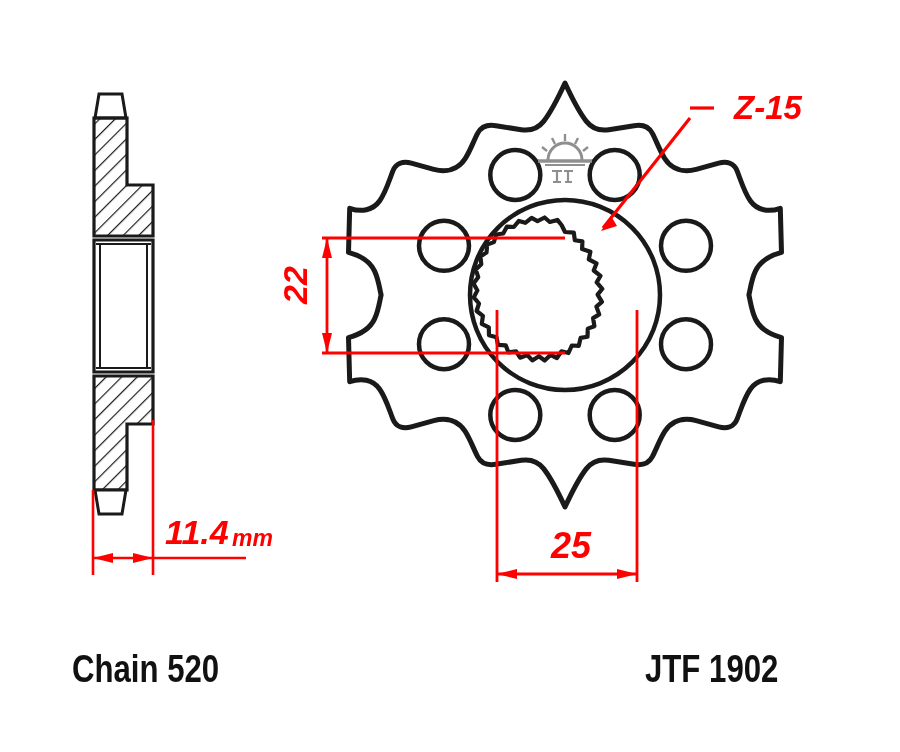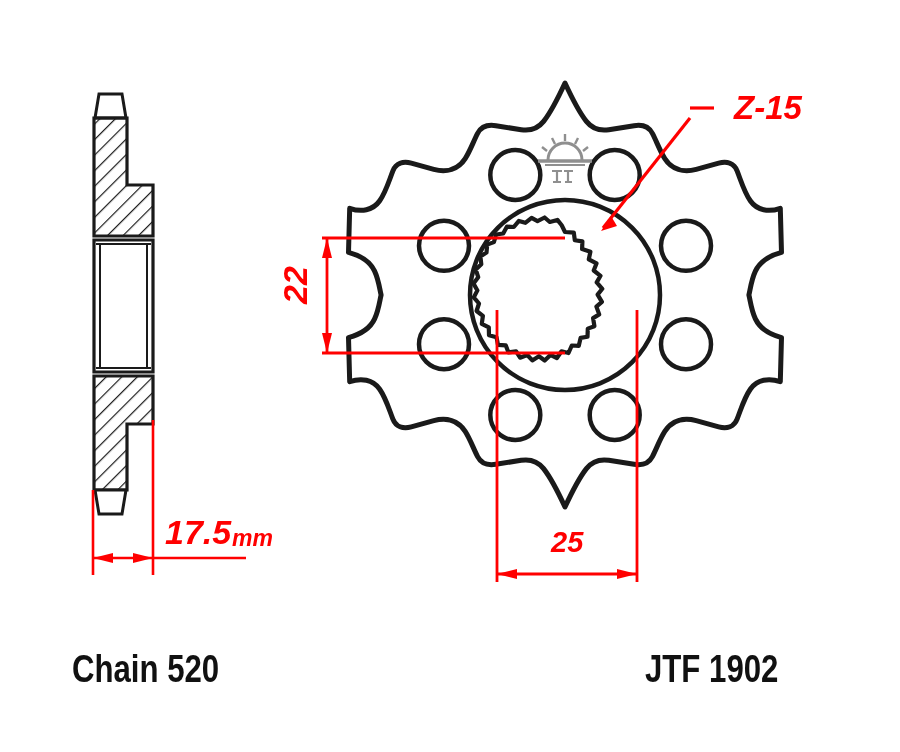--- a/index.html
+++ b/index.html
@@ -61,21 +61,21 @@
   #dim-bore-value {
     left: 276px;
     top: 268px;
     font-size: 34px;
     transform: rotate(-90deg);
     transform-origin: center center;
   }
   #dim-hub-value {
     left: 551px;
     top: 528px;
-    font-size: 29px;
+    font-size: 36px;
   }
   #label-teeth {
     left: 706px;
     top: 91px;
     font-size: 33px;
     margin-left: 28px;
   }
 </style>
 </head>
 <body>
@@ -241,21 +241,21 @@
     </g>
 
   </svg>
 
   <div class="label dim-text" id="label-teeth">Z-15</div>
 
   <div class="label dim-text" id="dim-bore-value">22</div>
 
   <div class="label dim-text" id="dim-hub-value">25</div>
 
-  <div class="label dim-text" id="dim-thickness-value">17.5</div>
+  <div class="label dim-text" id="dim-thickness-value">11.4</div>
 
   <div class="label dim-text" id="dim-thickness-unit">mm</div>
 
   <div class="label part-label" id="chain-label">Chain 520</div>
 
   <div class="label part-label" id="code-label">JTF 1902</div>
 
 </div>
 
 </body></html>

